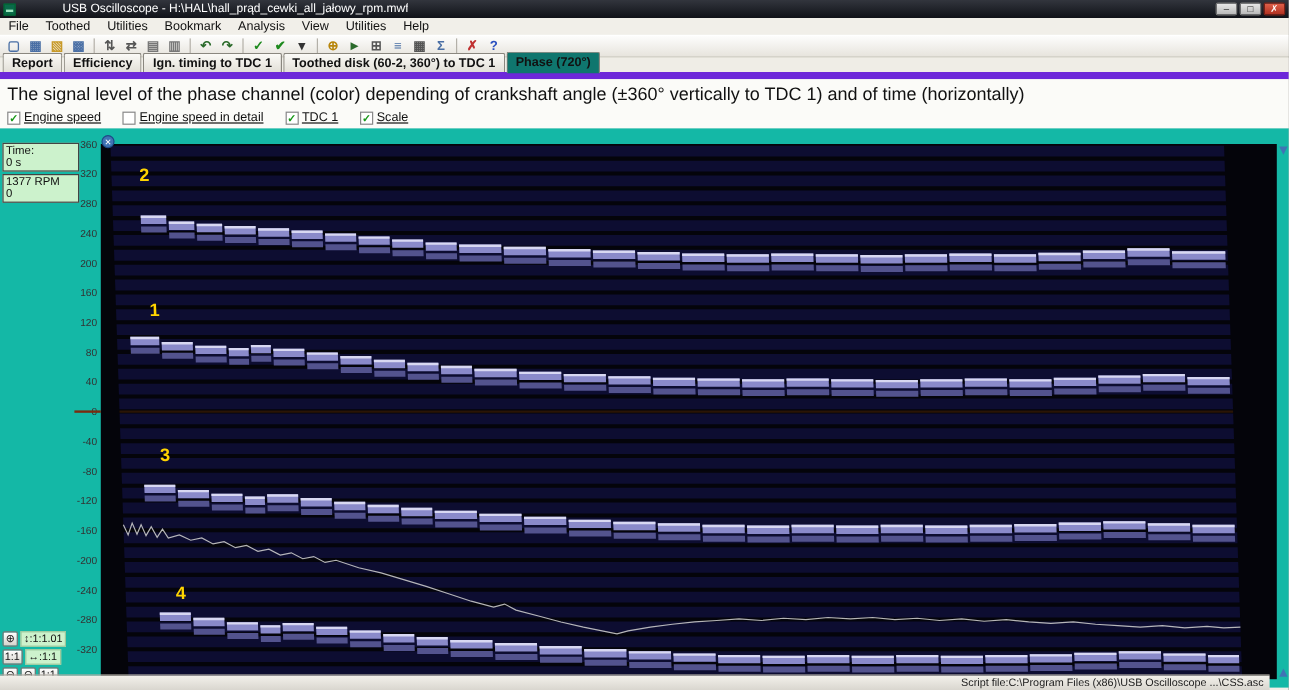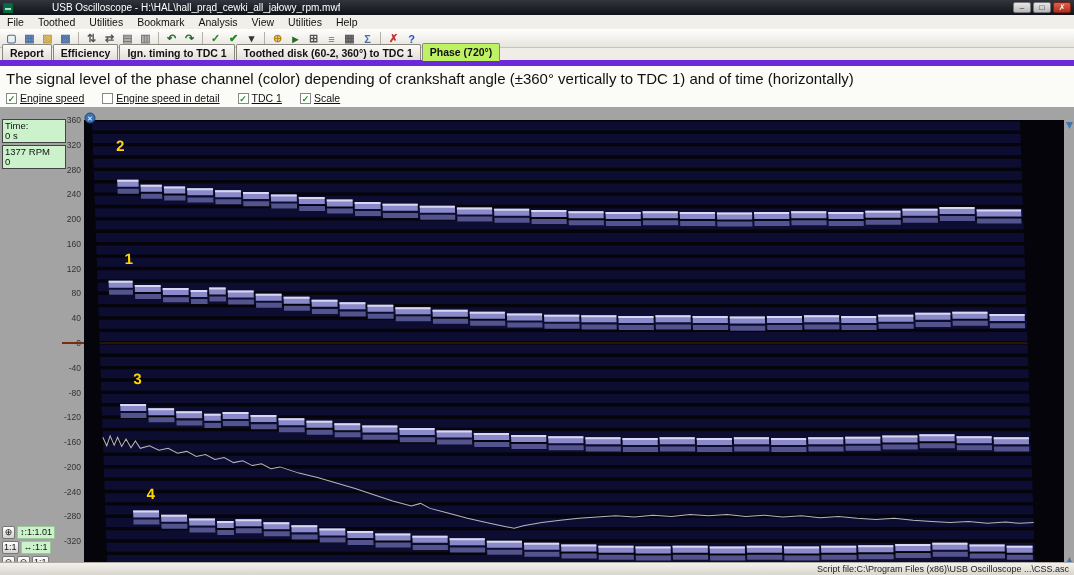--- a/index.html
+++ b/index.html
@@ -34,41 +34,41 @@
   }
   .tb-icon { width:17px; height:15px; display:flex; align-items:center; justify-content:center;
     font-size:11px; font-weight:bold; border:1px solid transparent; border-radius:2px; cursor:default; }
   .tb-sep { width:1px; height:13px; background:#b3b0a8; margin:0 3px; }
   
   .tabstrip { height:18px; background:#efede6; display:flex; align-items:flex-end; padding-left:2px;
     border-bottom:6px solid #6d28d9; }
   .tab { font-size:10.5px; font-weight:bold; color:#111; padding:2px 7px 1px; margin-right:1px;
     border:1px solid #8a877f; border-bottom:none; border-radius:2px 2px 0 0;
     background:linear-gradient(#fbfaf7,#e2dfd7); cursor:default; white-space:nowrap;}
-  .tab.active { background:#bef264; position:relative; top:1px; padding-bottom:3px; }
+  .tab.active { background:#0f766e; position:relative; top:1px; padding-bottom:3px; }
   
   .content-top { background:#fbfbf8; }
   .desc { font-size:15px; color:#111; padding:4px 0 2px 6px; }
   .checkrow { display:flex; gap:18px; font-size:10.5px; color:#111; padding:3px 0 3px 6px; }
   .toggle { display:flex; align-items:center; gap:3px; cursor:default; }
   .box { width:11px; height:11px; background:#fff; border:1px solid #888; font-size:9px; line-height:10px;
     color:#189818; font-weight:bold; text-align:center; flex:0 0 auto; }
   .toggle-label { text-decoration:underline; }
   
-  .main { position:relative; height:466px; background:#a3a3a3; }
+  .main { position:relative; height:466px; background:#14b8a6; }
   svg.chart { position:absolute; left:58px; top:3px; }
   .readouts { position:absolute; left:2px; top:12px; width:64px; font-size:9.5px; color:#111; }
   .readout { background:#ccf2cc; border:1px solid #444; padding:1px 2px; line-height:10px; margin-bottom:2px; }
   .zoomctl { position:absolute; left:2px; bottom:4px; font-size:9px; color:#111; }
   .zrow { display:flex; align-items:center; gap:2px; margin-top:2px; }
   .zbtn { min-width:13px; height:13px; padding:0 1px; border:1px solid #777; border-radius:2px;
     background:linear-gradient(#ffffff,#d6d3cc); font-size:9px; line-height:11px; text-align:center; cursor:default; }
   .zlabel { background:#ccf2cc; border:1px solid #9bc89b; padding:0 2px; line-height:11px; white-space:nowrap; }
   
-  .statusbar { position:absolute; left:0; right:0; bottom:0; height:13px;
+  .statusbar { position:absolute; left:0; right:16px; bottom:0; height:13px;
     background:linear-gradient(#f3f1eb,#d9d6cf); border-top:1px solid #aeaba3;
     font-size:9px; color:#222; display:flex; align-items:center; justify-content:flex-end; padding-right:5px; }
 </style>
 </head>
 <body>
 
 <div class="titlebar">
   <span class="app-icon"></span>
   <span class="title-text">USB Oscilloscope - H:\HAL\hall_prąd_cewki_all_jałowy_rpm.mwf</span>
   <span class="win-buttons">

